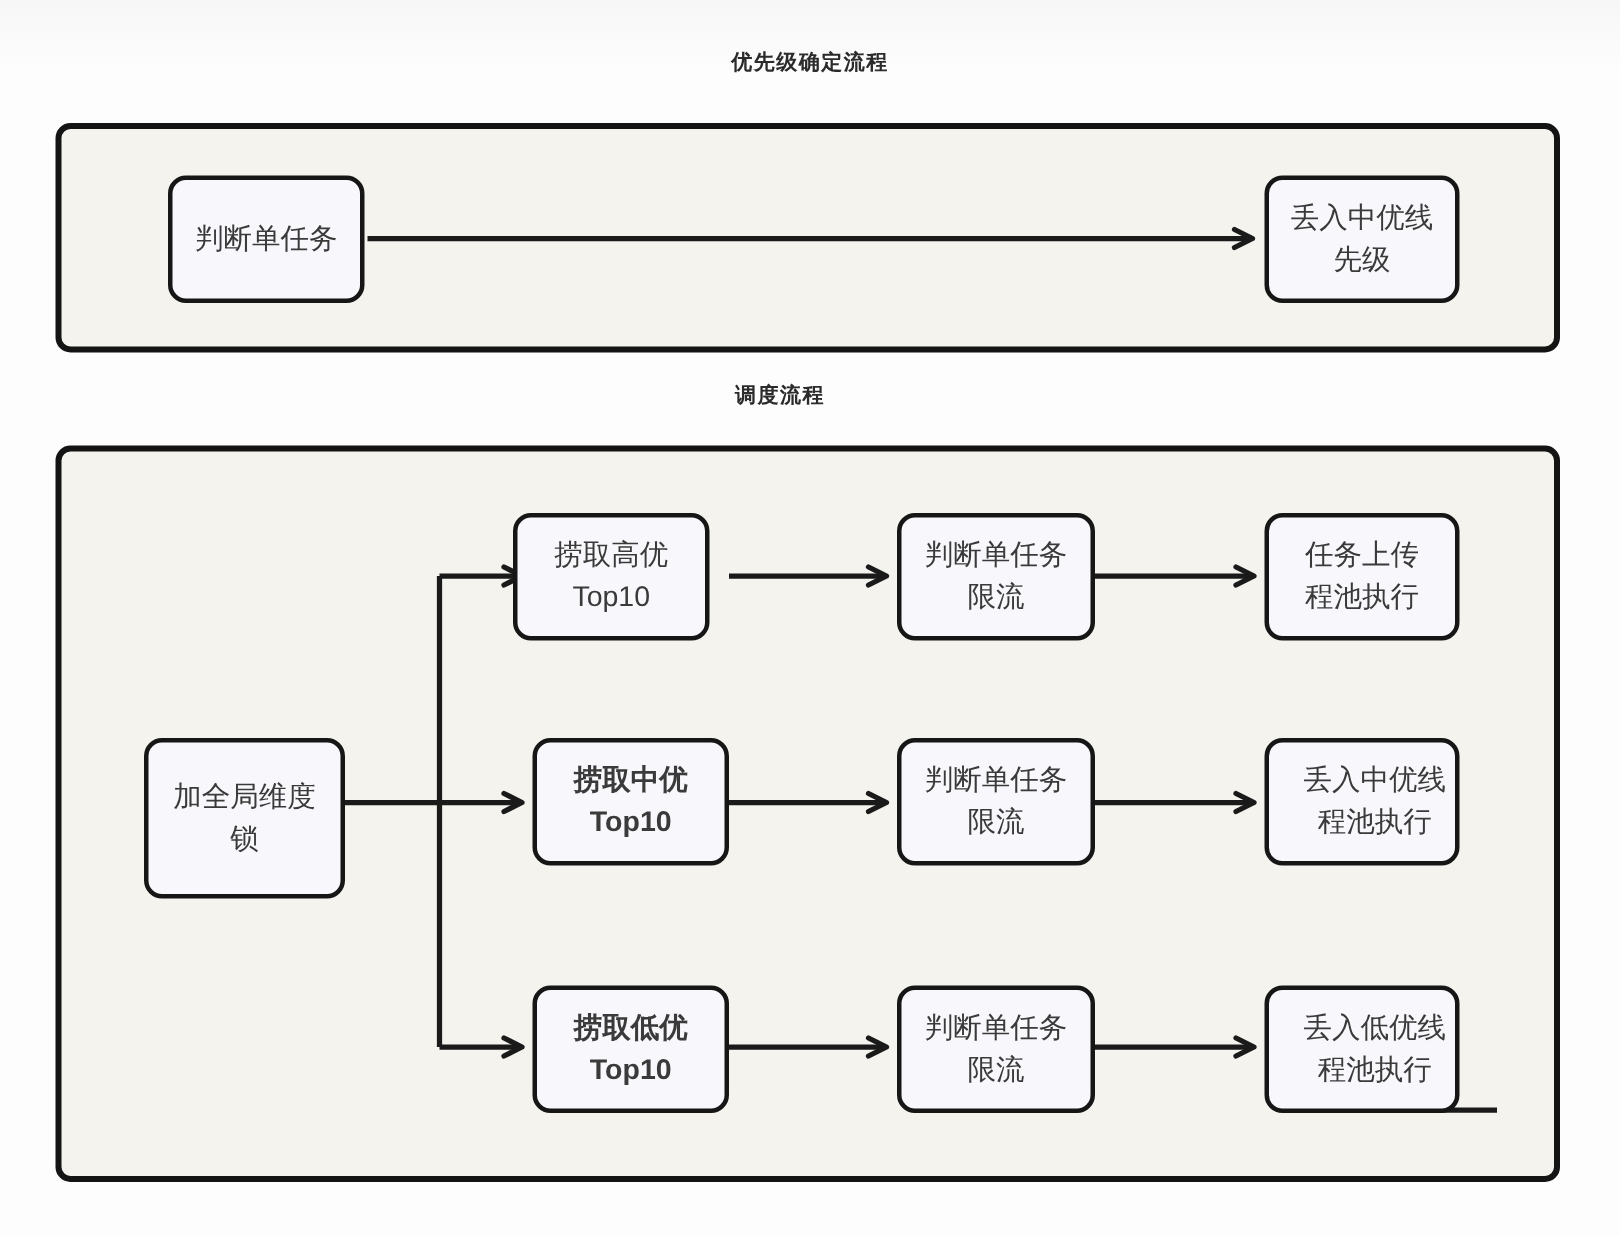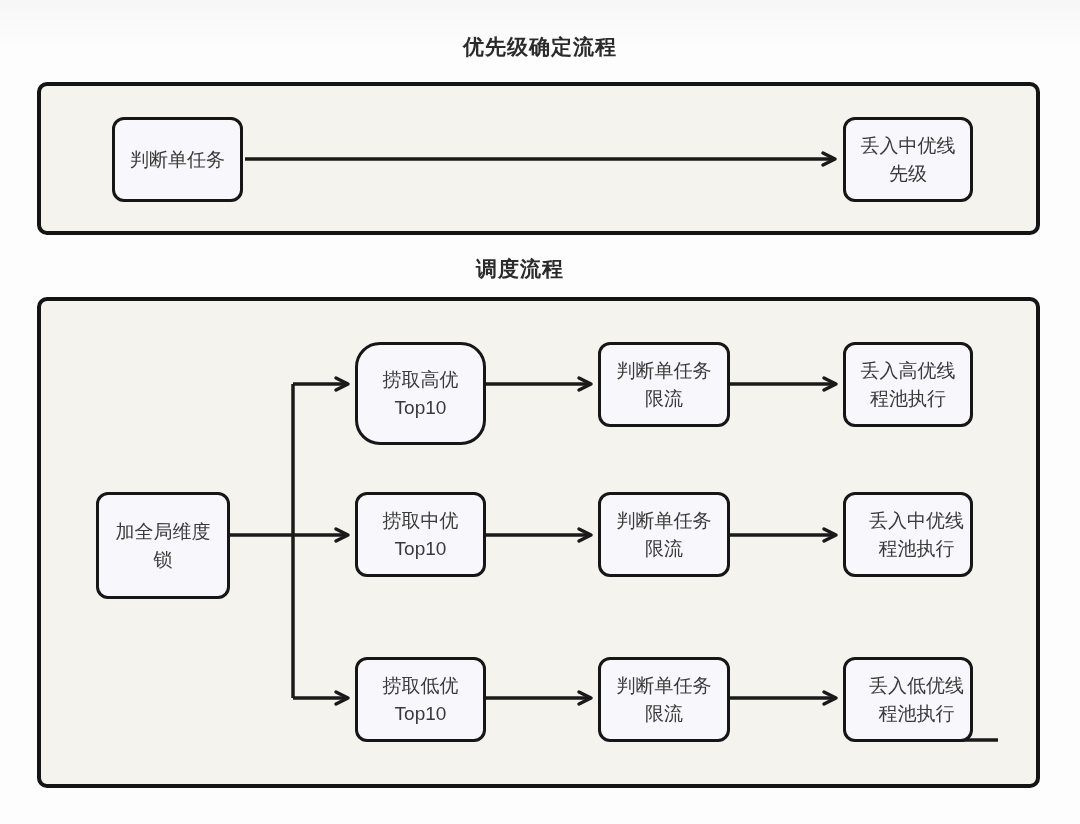--- a/index.html
+++ b/index.html
@@ -9,21 +9,21 @@
     height: 824px;
     overflow: hidden;
     background: linear-gradient(180deg, #f7f7f7 0%, #fdfdfd 6%, #fdfdfd 100%);
     font-family: "Liberation Sans", "DejaVu Sans", sans-serif;
   }
   .flow-title {
     position: absolute;
     left: 0;
     width: 100%;
     text-align: center;
-    font-size: 21px;
+    font-size: 14px;
     font-weight: 700;
     color: #2b2b2b;
     letter-spacing: 1px;
   }
   #title-1 { top: 33px; }
   #title-2 { top: 255px; transform: translateX(-20px); }
   .container {
     position: absolute;
     box-sizing: border-box;
     background: #f4f3ee;
@@ -54,27 +54,27 @@
     font-size: 19px;
     line-height: 28px;
     color: #3a3a3a;
     padding: 0 6px;
   }
   
   #node-task-upload        { left: 112px; top: 117px; width: 131px; height: 85px; }
   #node-determine-priority { left: 843px; top: 117px; width: 130px; height: 85px; }
   
   #node-global-lock { left: 96px;  top: 492px; width: 134px; height: 107px; }
-  #node-fetch-high  { left: 355px; top: 342px; width: 131px; height: 103px; border-radius: 25px; }
+  #node-fetch-high  { left: 342px; top: 342px; width: 131px; height: 85px; }
   #node-judge-high  { left: 598px; top: 342px; width: 132px; height: 85px; }
   #node-exec-high   { left: 843px; top: 342px; width: 130px; height: 85px; }
-  #node-fetch-mid   { left: 355px; top: 492px; width: 131px; height: 85px; }
+  #node-fetch-mid   { left: 355px; top: 492px; width: 131px; height: 85px; font-weight: bold; }
   #node-judge-mid   { left: 598px; top: 492px; width: 132px; height: 85px; }
   #node-exec-mid    { left: 843px; top: 492px; width: 130px; height: 85px; justify-content: flex-end; }
-  #node-fetch-low   { left: 355px; top: 657px; width: 131px; height: 85px; }
+  #node-fetch-low   { left: 355px; top: 657px; width: 131px; height: 85px; font-weight: bold; }
   #node-judge-low   { left: 598px; top: 657px; width: 132px; height: 85px; }
   #node-exec-low    { left: 843px; top: 657px; width: 130px; height: 85px; justify-content: flex-end; }
   .conn { stroke: #1a1a1a; stroke-width: 3.5; fill: none; }
 </style>
 </head>
 <body>
 
 <div id="stage">
 
   <div class="flow-title" id="title-1">优先级确定流程</div>
@@ -126,21 +126,21 @@
 
   <div class="flow-node" id="node-fetch-high">
     <span class="node-label">捞取高优
 Top10</span>
   </div>
   <div class="flow-node" id="node-judge-high">
     <span class="node-label">判断单任务
 限流</span>
   </div>
   <div class="flow-node" id="node-exec-high">
-    <span class="node-label">丢入高优线
+    <span class="node-label">任务上传
 程池执行</span>
   </div>
 
   <div class="flow-node" id="node-fetch-mid">
     <span class="node-label">捞取中优
 Top10</span>
   </div>
   <div class="flow-node" id="node-judge-mid">
     <span class="node-label">判断单任务
 限流</span>

